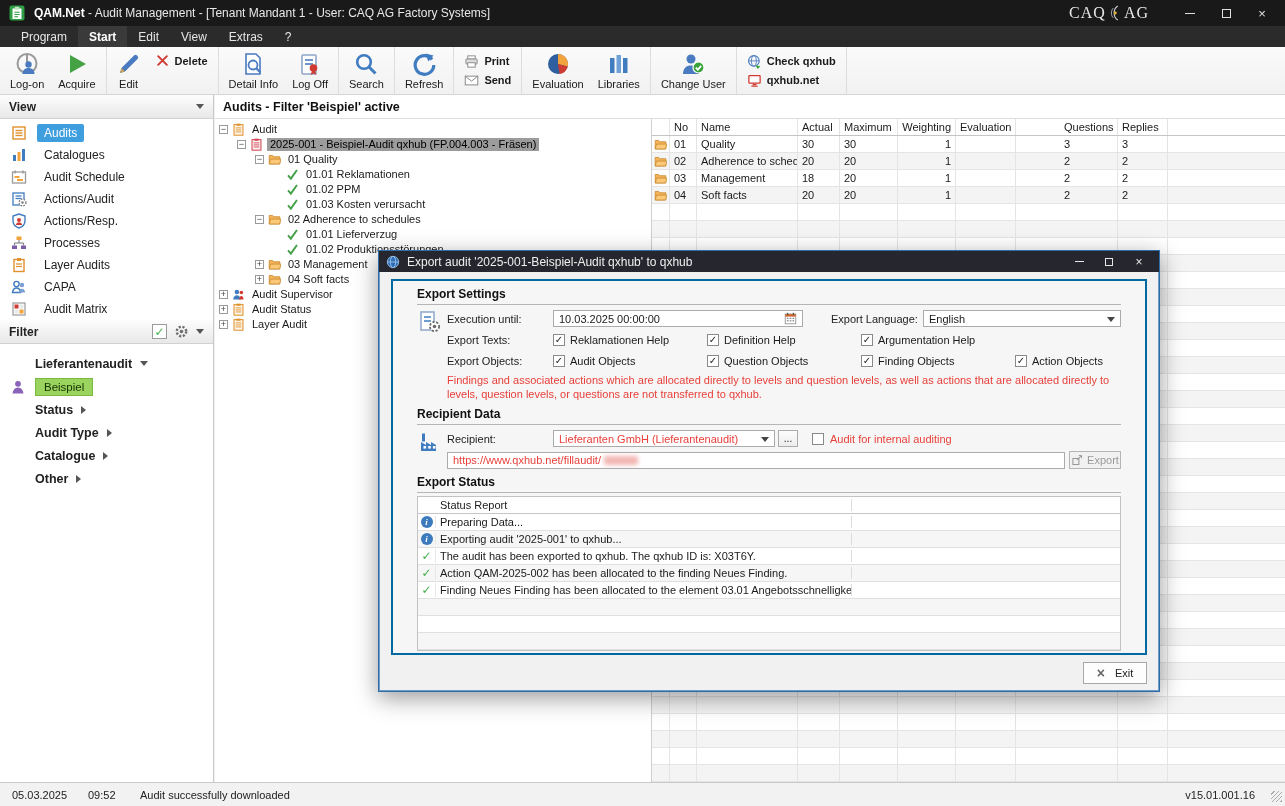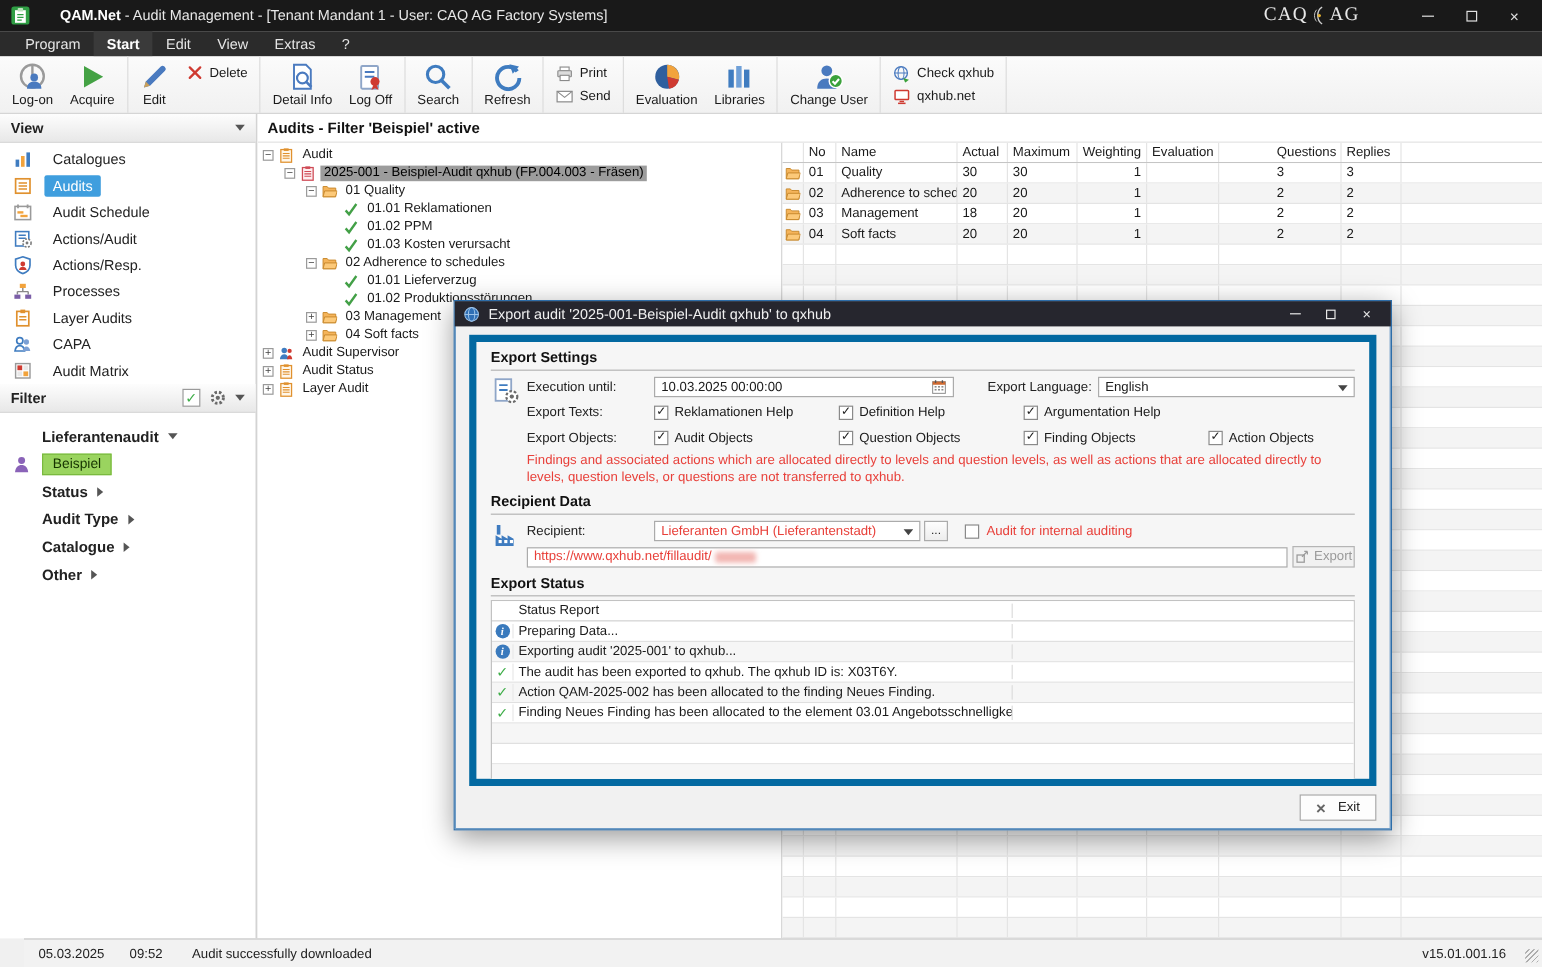--- a/index.html
+++ b/index.html
@@ -3,21 +3,21 @@
 <meta charset="utf-8">
 <style>
   html,body{margin:0;padding:0;background:#555;}
   *{box-sizing:border-box;}
   .app{position:relative;width:1285px;height:806px;background:#f0f0f0;overflow:hidden;
        font-family:"Liberation Sans","DejaVu Sans",sans-serif;font-size:11px;color:#1a1a1a;}
   .icn{display:inline-flex;align-items:center;justify-content:center;flex:none;}
   .icn svg{display:block;width:100%;height:100%;}
 
   
-  .titlebar{position:absolute;top:0;left:0;right:0;height:26px;background:#191919;display:flex;align-items:center;color:#fff;gap:16px;}
+  .titlebar{position:absolute;top:0;left:0;right:0;height:26px;background:#191919;display:flex;align-items:center;color:#fff;}
   .app-icon{width:18px;height:18px;margin:0 8px 0 8px;}
   .win-title{font-size:12px;color:#e8e8e8;white-space:nowrap;}
   .win-title b{color:#fff;}
   .brand{margin-left:auto;display:flex;align-items:center;font-family:"Liberation Serif","DejaVu Serif",serif;
          font-size:16px;letter-spacing:1px;color:#e8e8e8;gap:2px;margin-right:30px;}
   .brand .swirl{width:14px;height:20px;}
   .win-btns{display:flex;align-items:center;gap:14px;margin-right:12px;color:#e0e0e0;}
   .wbtn{width:22px;height:18px;display:flex;align-items:center;justify-content:center;font-size:13px;cursor:default;}
   .wbtn .min{display:inline-block;width:10px;border-bottom:1px solid #e0e0e0;height:1px;}
   .wbtn .max{display:inline-block;width:9px;height:9px;border:1px solid #e0e0e0;}
@@ -27,21 +27,21 @@
   .menu-item{padding:0 11px;color:#e6e6e6;font-size:12px;height:100%;display:flex;align-items:center;}
   .menu-item.active{font-weight:bold;color:#fff;background:#3a3a3a;}
 
   
   .toolbar{position:absolute;top:47px;left:0;right:0;height:48px;background:linear-gradient(#fbfbfb,#f1f1f1);
            border-bottom:1px solid #d5d5d5;display:flex;align-items:stretch;}
   .tb-group{display:flex;align-items:stretch;padding:2px 3px;border-right:1px solid #dddddd;}
   .tb-big{display:flex;flex-direction:column;align-items:center;justify-content:space-between;
           padding:3px 7px 2px;font-size:11px;white-space:nowrap;}
   .tb-big .icn{width:24px;height:24px;}
-  .tb-small-stack{display:flex;flex-direction:column;justify-content:center;gap:4px;padding:0 7px;}
+  .tb-small-stack{display:flex;flex-direction:column;justify-content:center;gap:4px;padding:0 7px;font-weight:bold;}
   .tb-small-stack.top{justify-content:flex-start;padding-top:4px;}
   .tb-small{display:flex;align-items:center;gap:5px;font-size:11px;white-space:nowrap;}
   .tb-small .icn{width:15px;height:15px;}
 
   
   .sidebar{position:absolute;top:95px;left:0;width:214px;bottom:24px;background:#fff;border-right:1px solid #c9c9c9;}
   .side-header{height:24px;background:linear-gradient(#fdfdfd,#e8e8e8);border-bottom:1px solid #d2d2d2;
                display:flex;align-items:center;padding:0 9px;font-weight:bold;font-size:12px;color:#222;}
   .caret-down{width:0;height:0;border-left:4px solid transparent;border-right:4px solid transparent;border-top:5px solid #555;display:inline-block;}
   .caret-right{width:0;height:0;border-top:4px solid transparent;border-bottom:4px solid transparent;border-left:5px solid #555;display:inline-block;}
@@ -83,40 +83,40 @@
   .tc{border-right:1px solid #e4e4e4;display:flex;align-items:center;padding:0 4px;overflow:hidden;white-space:nowrap;}
   .tc.icon-c{width:18px;padding:0 2px;}
   .tc.icon-c .icn{width:13px;height:13px;}
   .tc.c1{width:27px;} .tc.c2{width:101px;} .tc.c3{width:42px;} .tc.c4{width:58px;}
   .tc.c5{width:58px;justify-content:flex-end;} .tc.c6{width:60px;} .tc.c7{width:58px;margin-left:44px;} .tc.c8{width:50px;}
   .tc.c9{flex:1;border-right:none;}
   .t-row.head .tc.c5{justify-content:flex-end;}
 
   
   .statusbar{position:absolute;left:0;right:0;bottom:0;height:24px;background:#f2f2f2;border-top:1px solid #c9c9c9;
-             display:flex;align-items:center;font-size:11px;color:#222;margin-left:20px;}
+             display:flex;align-items:center;font-size:11px;color:#222;}
   .sb-date{width:88px;padding-left:12px;}
   .sb-time{width:52px;}
   .sb-msg{flex:1;}
   .sb-version{margin-right:16px;}
   .sb-grip{width:11px;height:11px;margin:8px 3px 0 0;align-self:flex-start;
            background:repeating-linear-gradient(135deg,transparent 0 2px,#adadad 2px 3px);}
 
   
   .dialog{position:absolute;left:378px;top:250px;width:782px;height:442px;background:#f1f1f1;
           border:1px solid #2e6da8;box-shadow:0 0 0 1px #6f9cc6 inset,0 6px 22px rgba(0,0,0,.4);z-index:50;}
   .dlg-titlebar{height:21px;background:#26262e;display:flex;align-items:center;color:#f0f0f0;font-size:12px;padding:0 7px;gap:7px;}
   .dlg-titlebar .icn{width:14px;height:14px;}
   .dlg-btns{margin-left:auto;display:flex;align-items:center;gap:4px;}
   .dlg-btn{width:26px;height:17px;display:flex;align-items:center;justify-content:center;color:#e8e8e8;font-size:12px;}
   .dlg-btn .min{display:inline-block;width:9px;height:1px;border-bottom:1px solid #e8e8e8;}
   .dlg-btn .max{display:inline-block;width:8px;height:8px;border:1px solid #e8e8e8;}
   .dlg-body{position:absolute;top:21px;left:0;right:0;bottom:0;}
-  .dlg-panel{position:absolute;top:7px;left:12px;right:12px;bottom:36px;background:#f6f6f6;border:6px solid #0369a1;
-             padding:4px 12px 0;overflow:hidden;}
+  .dlg-panel{position:absolute;top:7px;left:12px;right:12px;bottom:36px;background:#f6f6f6;border:2px solid #0369a1;
+             padding:4px 24px 0;overflow:hidden;}
   .dlg-heading{font-weight:bold;font-size:12px;color:#111;border-bottom:1px solid #b5b5b5;padding:2px 0 3px;margin-bottom:3px;}
   .sec{position:relative;padding-left:30px;margin-bottom:2px;}
   .sec-icon{position:absolute;left:1px;top:2px;width:24px;height:24px;}
   .frow{display:flex;align-items:center;height:21px;font-size:11px;}
   .flabel{width:106px;flex:none;color:#222;}
   .textbox{background:#fff;border:1px solid #ababab;height:17px;display:flex;align-items:center;padding:0 5px;overflow:hidden;white-space:nowrap;}
   .combo{background:#fff;border:1px solid #ababab;height:17px;display:flex;align-items:center;padding:0 18px 0 5px;
          position:relative;overflow:hidden;white-space:nowrap;}
   .combo .arr{position:absolute;right:5px;top:6px;width:0;height:0;border-left:4px solid transparent;
               border-right:4px solid transparent;border-top:5px solid #444;}
@@ -375,40 +375,40 @@
     </div>
 
   <div class="sidebar">
     <div class="side-header">
       <span>View</span>
       <span class="right">
           <span class="caret-down"></span>
         </span>
     </div>
     <div class="side-items" id="side-items">
-        <div class="side-item">
-          <span class="icn">
-            <svg viewBox="0 0 16 16">
-              <rect x="2" y="8" width="3" height="6" fill="#3f7cc0"></rect>
-              <rect x="6.5" y="5" width="3" height="9" fill="#f2a33c"></rect>
-              <rect x="11" y="2" width="3" height="12" fill="#3f7cc0"></rect>
-            </svg>
-          </span>
-          <span class="lbl">Catalogues</span>
-        </div>
         <div class="side-item selected">
           <span class="icn">
             <svg viewBox="0 0 16 16">
               <rect x="2" y="2" width="12" height="12" fill="#fff" stroke="#e0912e" stroke-width="1.4"></rect>
               <line x1="4.5" y1="5.5" x2="11.5" y2="5.5" stroke="#e0912e" stroke-width="1.4"></line>
               <line x1="4.5" y1="8" x2="11.5" y2="8" stroke="#e0912e" stroke-width="1.4"></line>
               <line x1="4.5" y1="10.5" x2="11.5" y2="10.5" stroke="#e0912e" stroke-width="1.4"></line>
             </svg>
           </span>
           <span class="lbl">Audits</span>
+        </div>
+        <div class="side-item">
+          <span class="icn">
+            <svg viewBox="0 0 16 16">
+              <rect x="2" y="8" width="3" height="6" fill="#3f7cc0"></rect>
+              <rect x="6.5" y="5" width="3" height="9" fill="#f2a33c"></rect>
+              <rect x="11" y="2" width="3" height="12" fill="#3f7cc0"></rect>
+            </svg>
+          </span>
+          <span class="lbl">Catalogues</span>
         </div>
         <div class="side-item">
           <span class="icn">
             <svg viewBox="0 0 16 16">
               <rect x="1.5" y="3" width="13" height="11" fill="#fff" stroke="#9a9a9a" stroke-width="1.3"></rect>
               <line x1="4" y1="1.5" x2="4" y2="4.5" stroke="#9a9a9a" stroke-width="1.5"></line>
               <line x1="12" y1="1.5" x2="12" y2="4.5" stroke="#9a9a9a" stroke-width="1.5"></line>
               <rect x="3.5" y="7" width="5" height="2" fill="#f2a33c"></rect>
               <rect x="6" y="10" width="6" height="2" fill="#f2a33c"></rect>
             </svg>
@@ -1320,21 +1320,21 @@
                 <rect x="4" y="3.5" width="3" height="8" fill="#3f7cc0"></rect>
                 <path d="M3 21v-9l5 3v-3l5 3v-3l5 3v6z" fill="#3f7cc0"></path>
                 <rect x="5.5" y="16" width="2.6" height="2.6" fill="#fff"></rect>
                 <rect x="10.2" y="16" width="2.6" height="2.6" fill="#fff"></rect>
                 <rect x="14.9" y="16" width="2.6" height="2.6" fill="#fff"></rect>
               </svg>
           </span>
           <div class="frow">
             <span class="flabel">Recipient:</span>
             <span class="combo red" style="width:222px;">
-              <span>Lieferanten GmbH (Lieferantenstadt)</span>
+              <span>Lieferanten GmbH (Lieferantenaudit)</span>
                 <span class="arr"></span>
             </span>
             <span class="browse-btn">...</span>
             <span style="width:14px;"></span>
             <span class="cb"></span>
             <span class="red" style="margin-left:6px;">Audit for internal auditing</span>
           </div>
           <div class="url-row">
             <span class="textbox url-box">
               <span>https://www.qxhub.net/fillaudit/</span>

